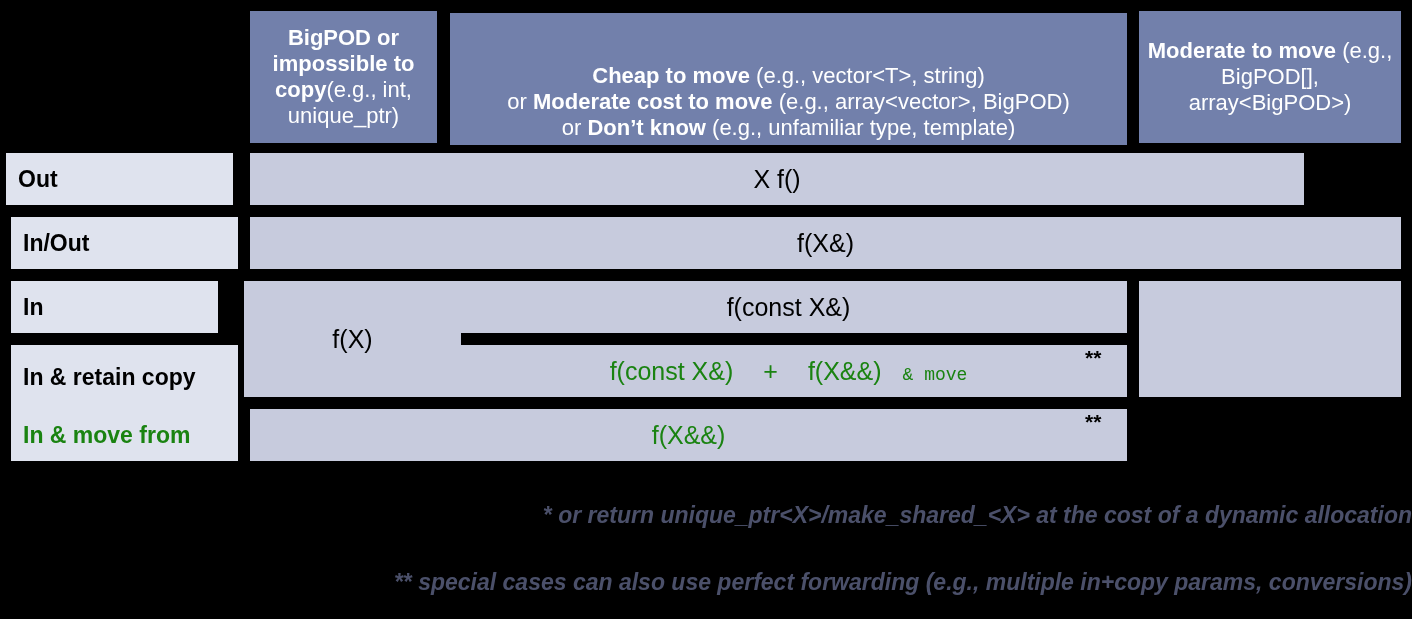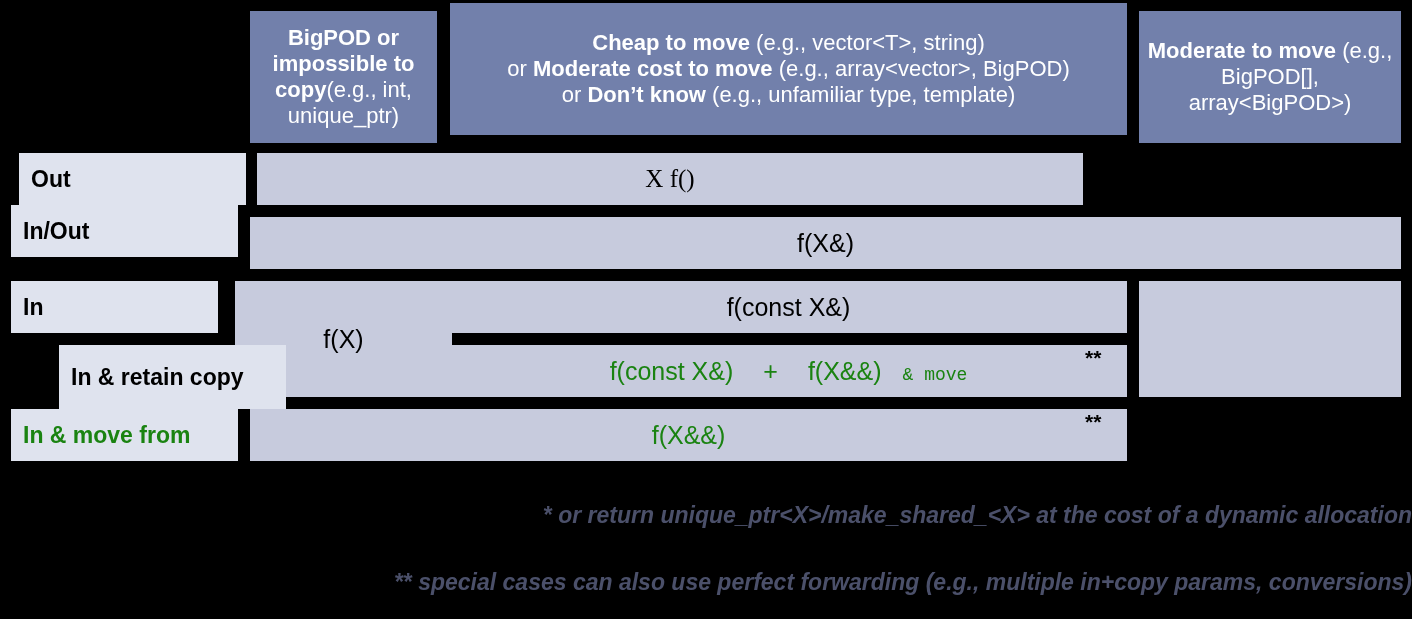--- a/index.html
+++ b/index.html
@@ -112,64 +112,64 @@
 <div id="board">
 
   <div class="cell corner-black" style="left:11px; top:11px; width:227px; height:132px;"></div>
 
   <div class="cell hdr" style="left:250px; top:11px; width:187px; height:132px;">
     <div>
       <b>BigPOD or impossible to copy</b><span class="lite">(e.g., int, unique_ptr)</span>
     </div>
   </div>
 
-  <div class="cell hdr" style="left:450px; top:3px; width:677px; height:132px;">
+  <div class="cell hdr" style="left:450px; top:13px; width:677px; height:132px;align-items:flex-end;">
     <div>
       <div><b>Cheap to move</b><span class="lite"> (e.g., vector&lt;T&gt;, string)</span></div>
       <div><span class="lite">or </span><b>Moderate cost to move</b><span class="lite"> (e.g., array&lt;vector&gt;, BigPOD)</span></div>
       <div><span class="lite">or </span><b>Don’t know</b><span class="lite"> (e.g., unfamiliar type, template)</span></div>
     </div>
   </div>
 
   <div class="cell hdr" style="left:1139px; top:11px; width:262px; height:132px;">
     <div>
       <b>Moderate to move</b>
       <span class="lite">(e.g., BigPOD[], array&lt;BigPOD&gt;)</span>
     </div>
   </div>
 
-  <div class="cell rowlabel" style="left:19px; top:153px; width:227px; height:52px;">
+  <div class="cell rowlabel" style="left:6px; top:153px; width:227px; height:52px;">
     <span>Out</span>
   </div>
-  <div class="cell body-cell" style="left:257px; top:153px; width:826px; height:52px;font-family:Liberation Serif, serif;">
+  <div class="cell body-cell" style="left:250px; top:153px; width:1054px; height:52px;">
     <span>X f()</span>
   </div>
 
-  <div class="cell rowlabel" style="left:11px; top:205px; width:227px; height:52px;">
+  <div class="cell rowlabel" style="left:11px; top:217px; width:227px; height:52px;">
     <span>In/Out</span>
   </div>
   <div class="cell body-cell" style="left:250px; top:217px; width:1151px; height:52px;">
     <span>f(X&amp;)</span>
   </div>
 
   <div class="cell rowlabel" style="left:11px; top:281px; width:207px; height:52px;">
     <span>In</span>
   </div>
 
-  <div class="cell body-cell" style="left:235px; top:281px; width:217px; height:116px;">
+  <div class="cell body-cell" style="left:244px; top:281px; width:217px; height:116px;">
     <span>f(X)</span>
   </div>
 
   <div class="cell body-cell" style="left:450px; top:281px; width:677px; height:52px;">
     <span>f(const X&amp;)</span>
   </div>
 
   <div class="cell body-cell" style="left:1139px; top:281px; width:262px; height:116px;"></div>
 
-  <div class="cell rowlabel" style="left:11px; top:345px; width:227px; height:64px;margin-left:48px;">
+  <div class="cell rowlabel" style="left:11px; top:345px; width:227px; height:64px;">
     <span>In &amp; retain copy</span>
   </div>
   <div class="cell body-cell green" style="left:450px; top:345px; width:677px; height:52px;">
     <span class="sig-row">
       <span>f(const X&amp;)</span>
       <span class="gap-a"></span>
       <span>+</span>
       <span class="gap-b"></span>
       <span>f(X&amp;&amp;)</span>
       <span class="small-move">&amp; move</span>

